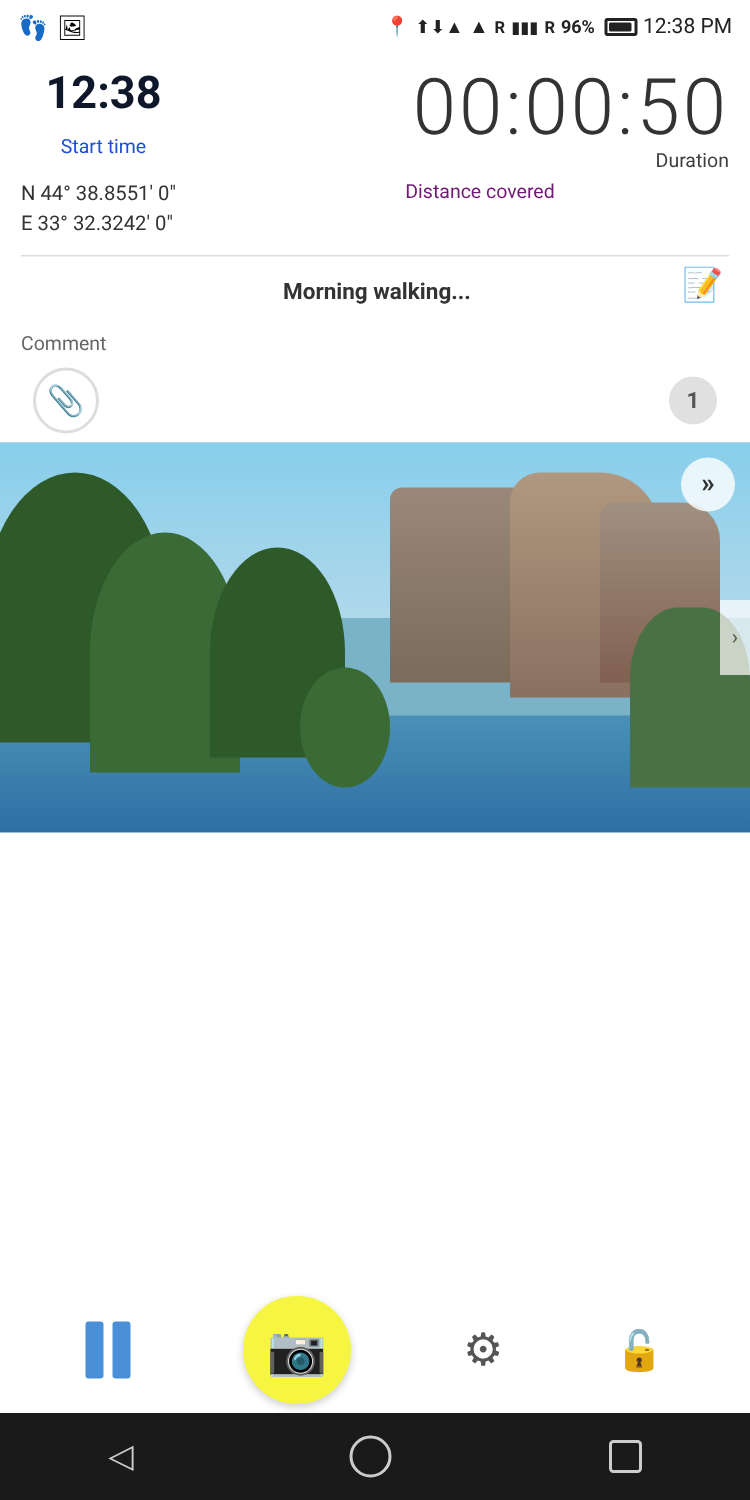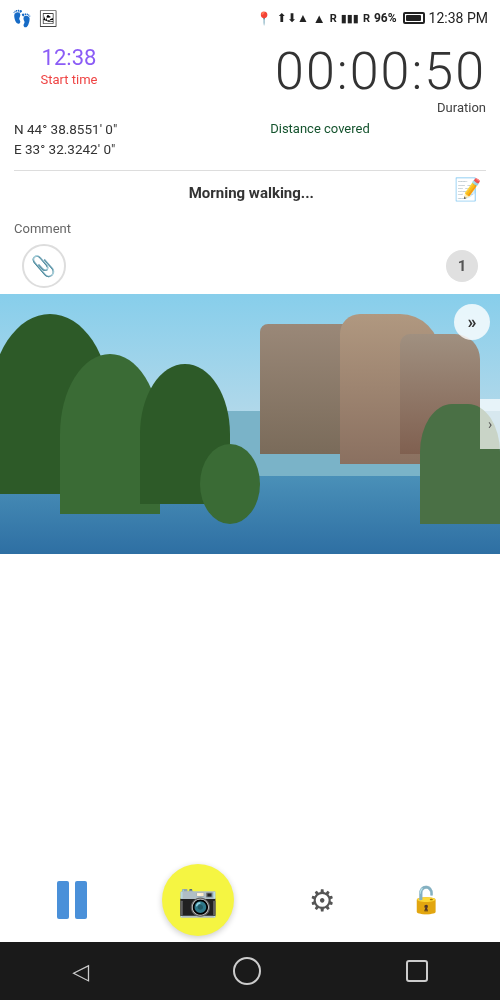--- a/index.html
+++ b/index.html
@@ -71,29 +71,29 @@
       display: flex;
       align-items: flex-start;
       justify-content: space-between;
       margin-bottom: 4px;
     }
     .start-time-block {
       text-align: center;
       min-width: 110px;
     }
     .start-time-value {
-      font-size: 22px;
-      font-weight: 400;
-      color: #8b5cf6;
+      font-size: 30px;
+      font-weight: 700;
+      color: #0f172a;
       line-height: 1.1;
     }
     .start-time-label {
       font-size: 13px;
-      color: #ef4444;
-      margin-top: 2px;
+      color: #1d4ed8;
+      margin-top: 12px;
     }
 
     .duration-block {
       text-align: right;
       flex: 1;
       margin-left: 10px;
     }
     .duration-value {
       font-size: 52px;
       font-weight: 300;
@@ -147,21 +147,21 @@
     }
     .distance-value {
       font-size: 52px;
       font-weight: 300;
       color: #333;
       letter-spacing: 2px;
       line-height: 1;
     }
     .distance-label {
       font-size: 13px;
-      color: #14532d;
+      color: #701a75;
       margin-top: 2px;
       text-align: center;
     }
 
     
     .divider {
       width: 100%;
       height: 1px;
       background: #ddd;
       margin: 10px 0 6px 0;

